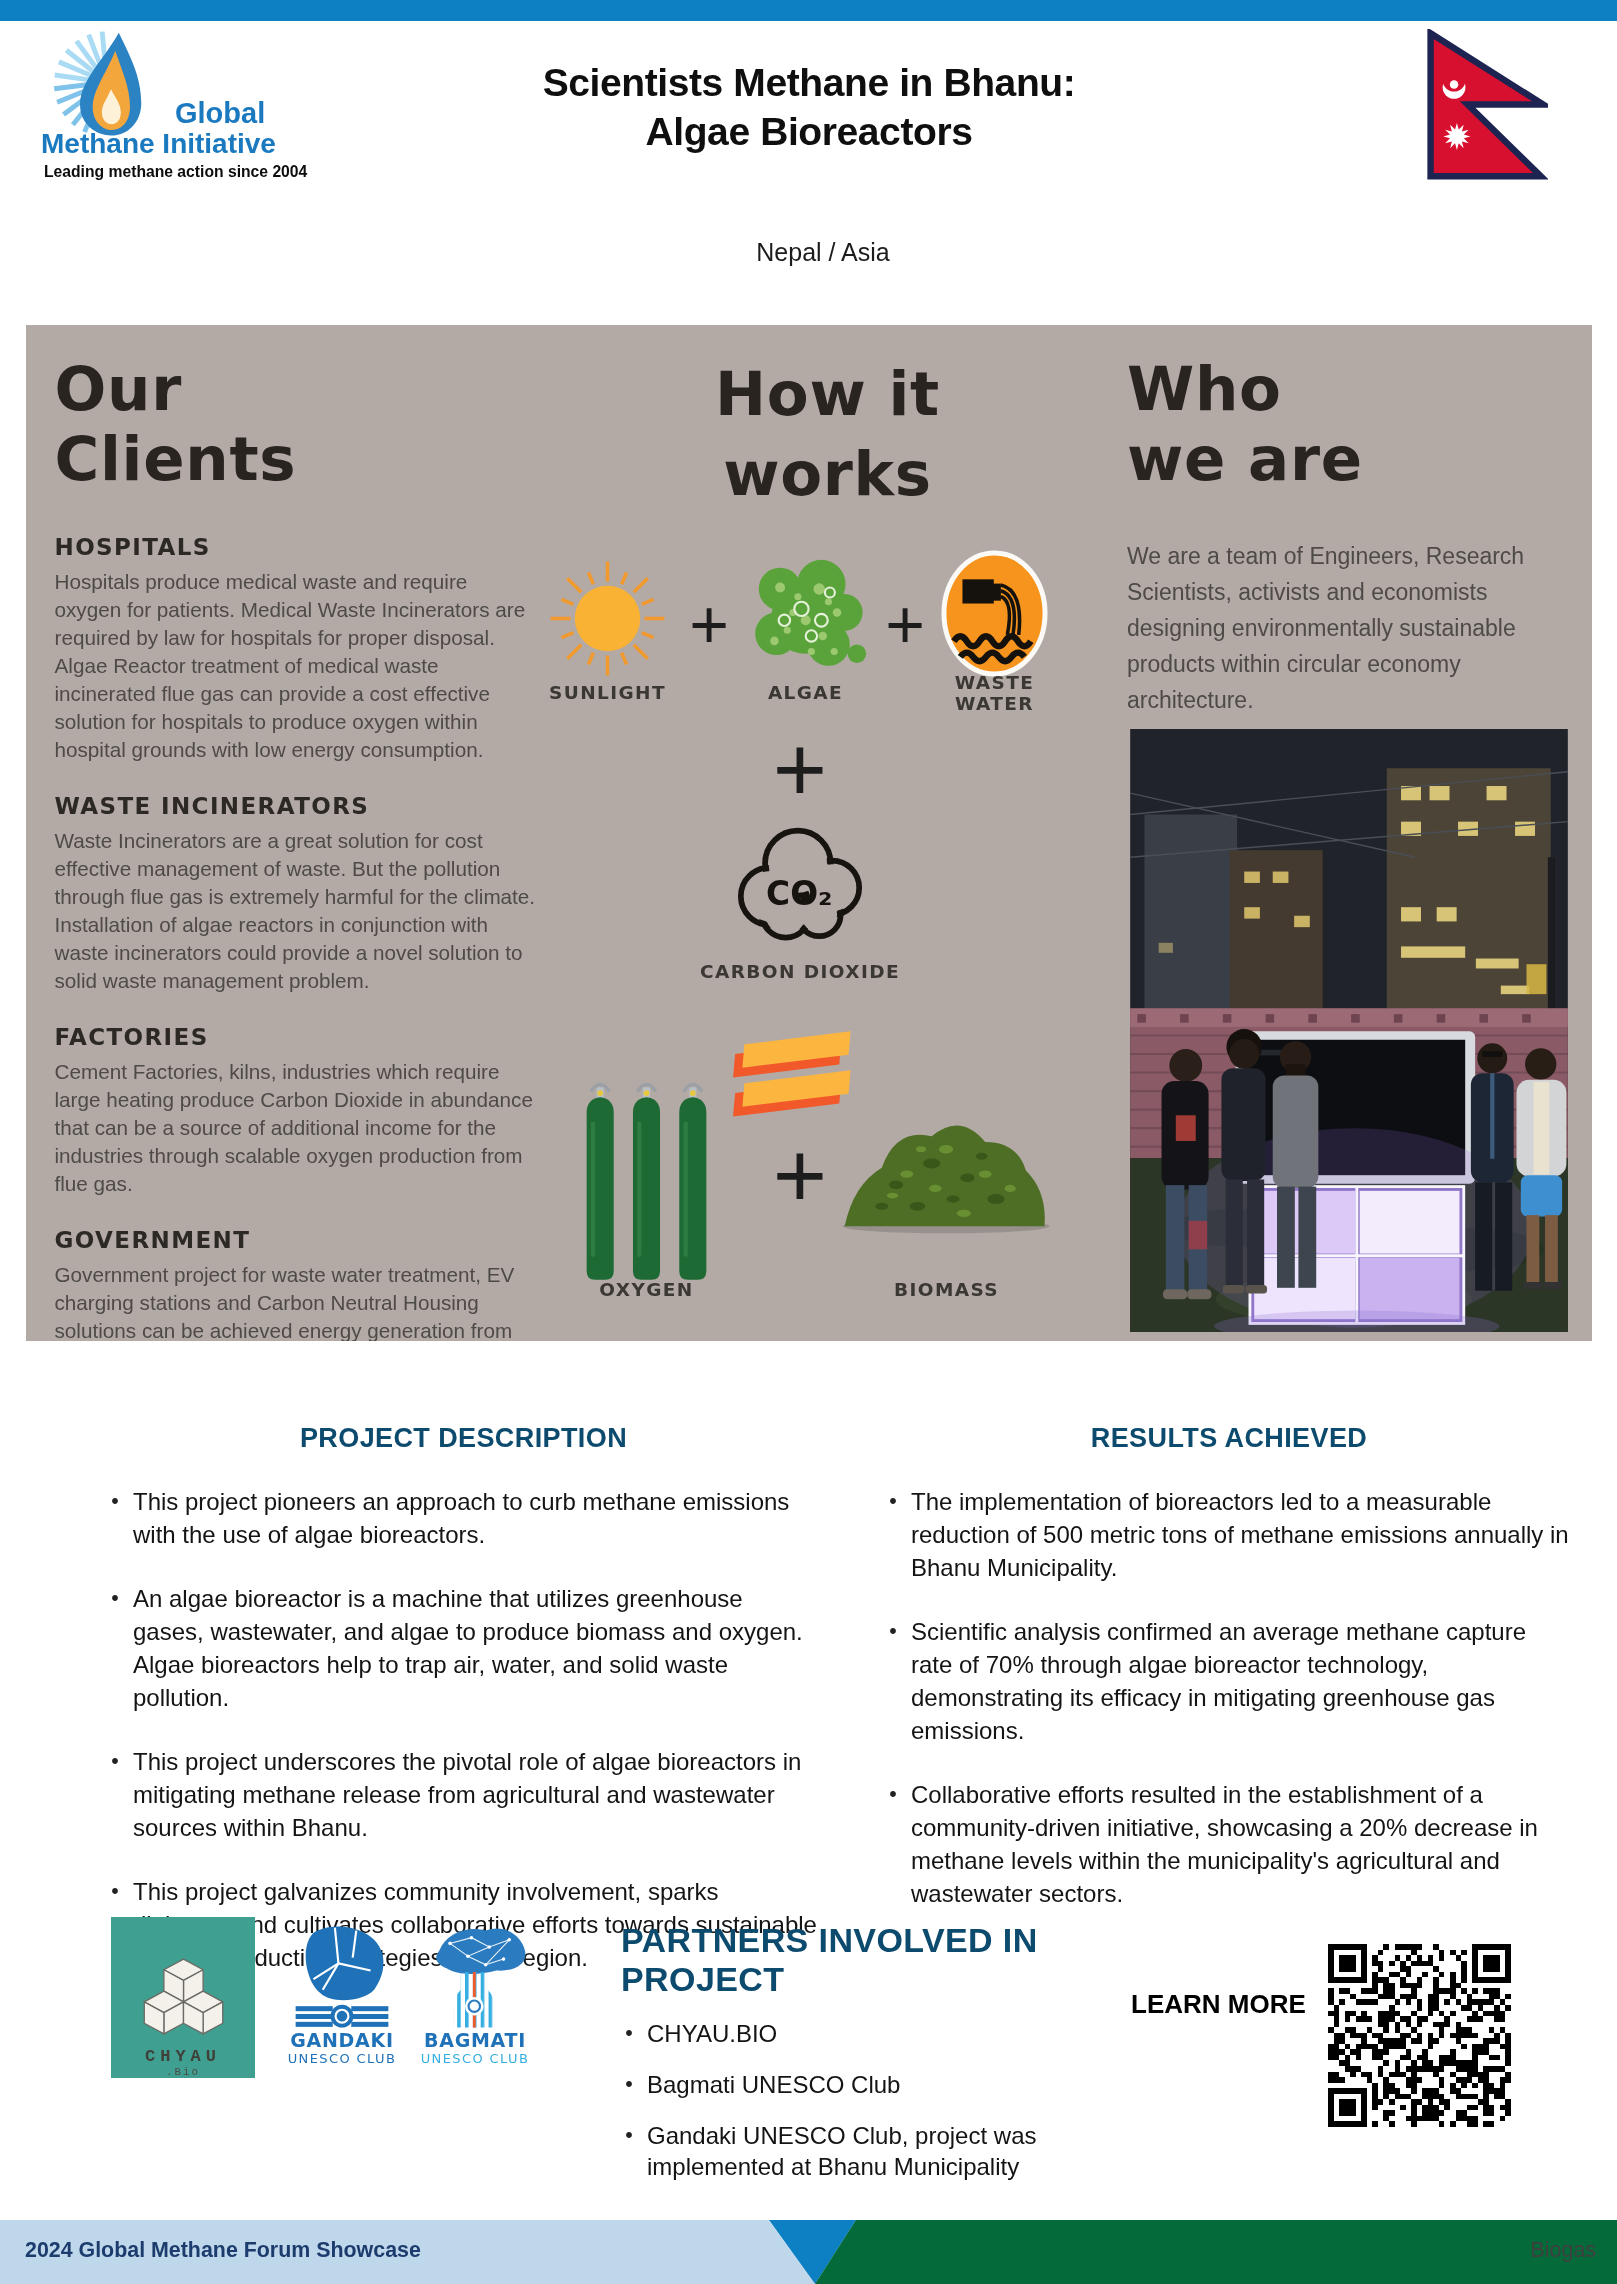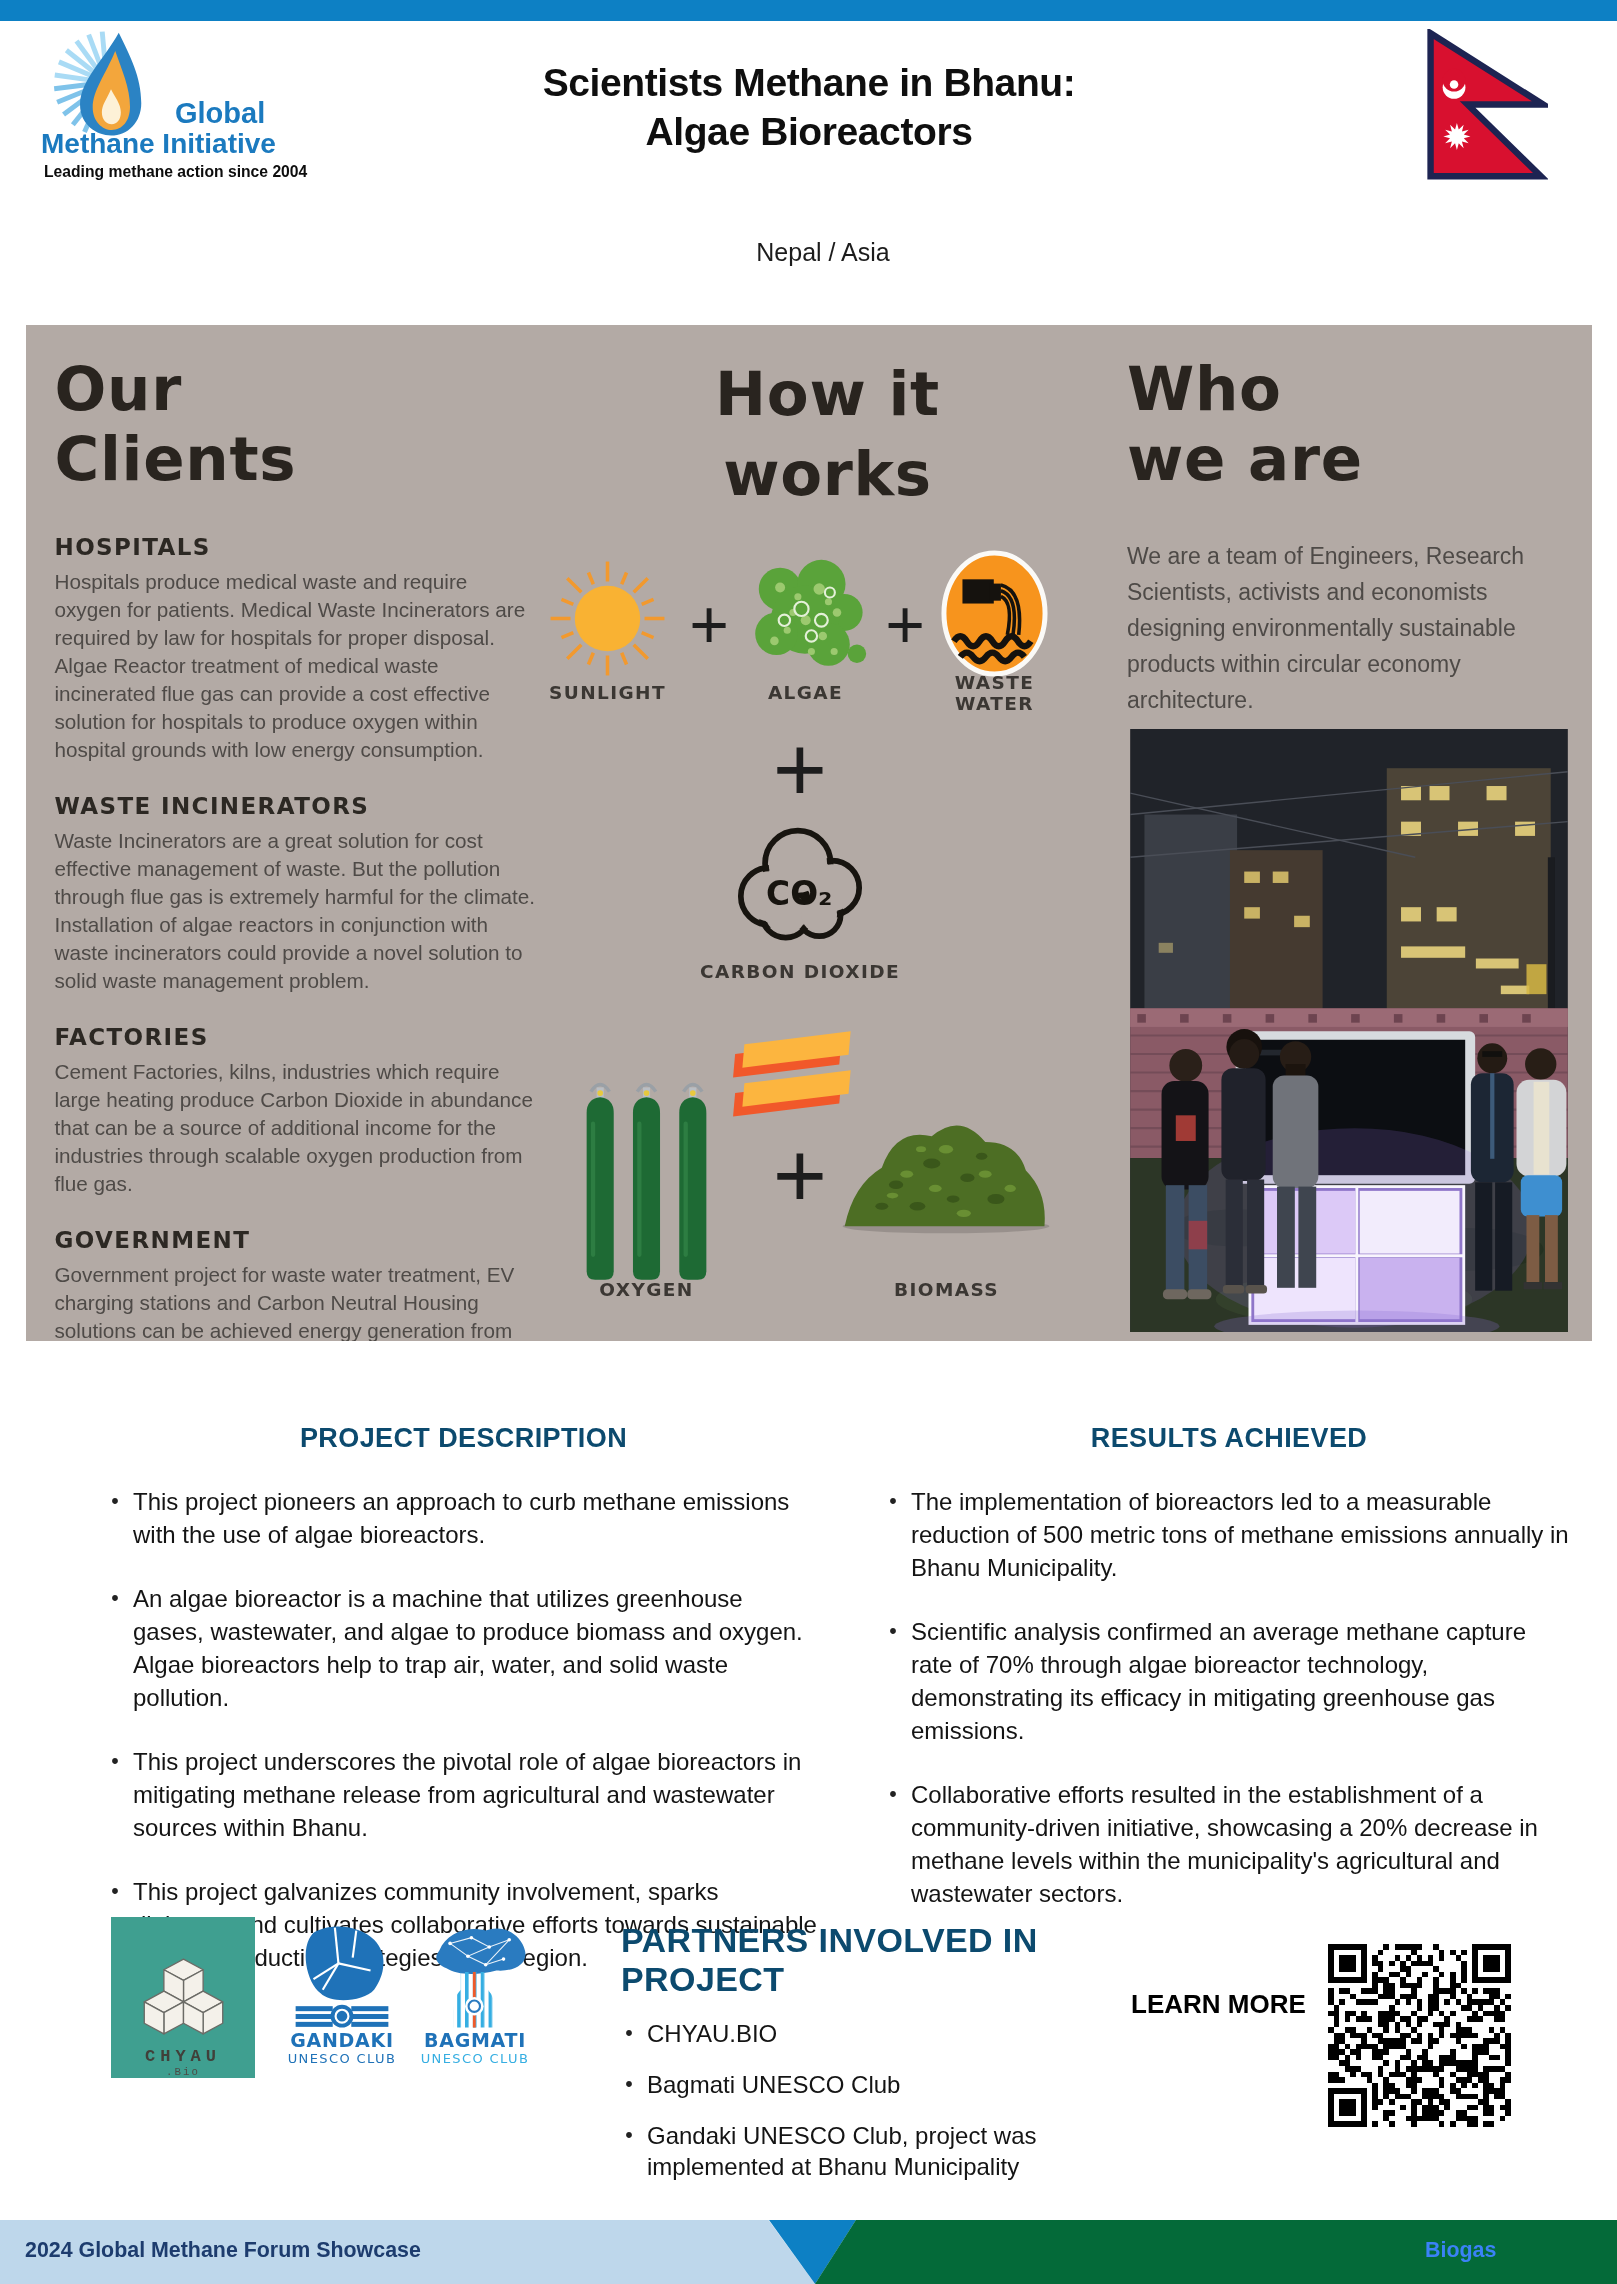--- a/index.html
+++ b/index.html
@@ -66,22 +66,22 @@
   
   #footer{left:0;top:2220px;width:1618px;height:64px;}
   #footer .seg{position:absolute;top:0;height:64px;}
   #f-light{left:0;width:815px;background:#bed7eb;
            clip-path:polygon(0 0,94.3% 0,100% 100%,0 100%);}
   #f-blue{left:769px;width:87px;background:#0d80c4;
           clip-path:polygon(0 0,100% 0,53% 100%);}
   #f-green{left:815px;width:802px;background:#046a39;
            clip-path:polygon(5.1% 0,100% 0,100% 100%,0 100%);}
   #f-left-text{left:25px;top:2238px;font-size:21.4px;font-weight:bold;color:#1d3c6e;}
-  #f-right-text{left:1404px;top:2238px;width:193px;text-align:left;font-size:21.4px;
-                font-weight:bold;color:#3b82f6;padding-right:0;}
+  #f-right-text{left:1404px;top:2238px;width:193px;text-align:right;font-size:21.4px;
+                font-weight:normal;color:#404040;padding-right:0;}
   #f-right-text{left:1425px;width:171px;}
   svg{display:block;}
 </style>
 </head>
 <body>
 
 <div class="abs" id="topbar"></div>
 
 <div class="abs" id="logo-emblem">
   <svg viewBox="0 0 185 152" width="131" height="107">

